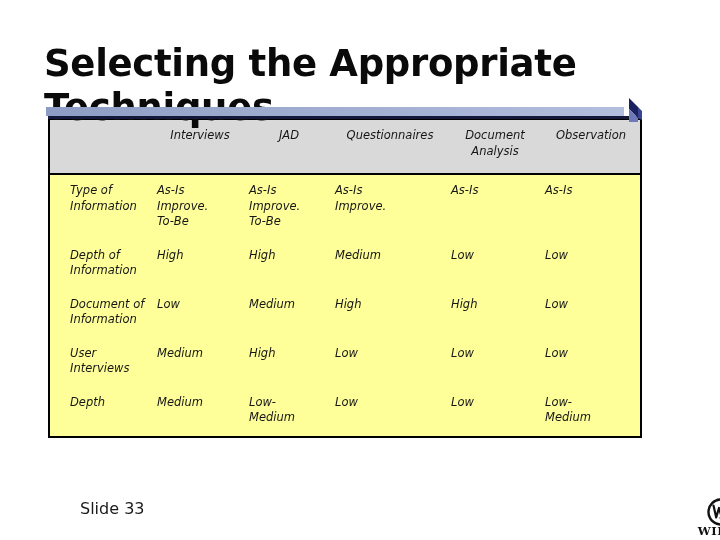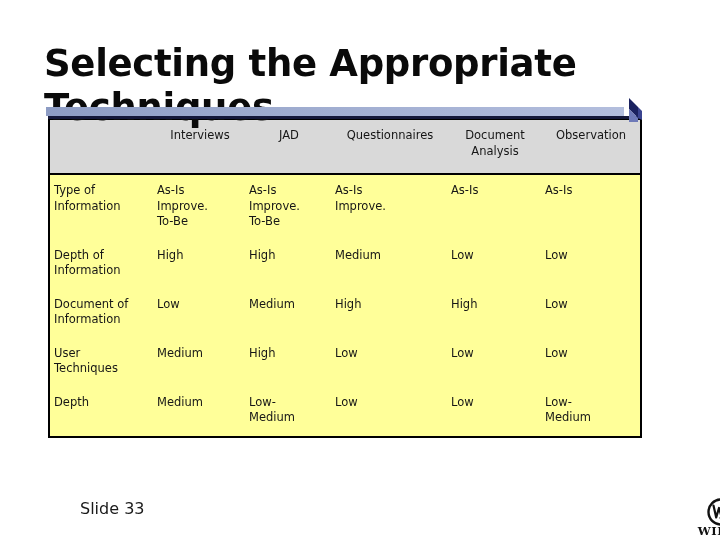--- a/index.html
+++ b/index.html
@@ -85,20 +85,21 @@
   
   #table-frame {
     position: absolute;
     left: 48px;
     top: 118px;
     width: 594px;
     border: 2px solid #000000;
     background: #ffff99;
     z-index: 2;
     box-sizing: border-box;
+    font-style: italic;
   }
   table.matrix {
     width: 100%;
     border-collapse: collapse;
     table-layout: fixed;
     font-family: "DejaVu Sans", sans-serif;
     font-size: 11.5px;
     color: #161616;
   }
   table.matrix thead tr {
@@ -120,21 +121,21 @@
   table.matrix tbody td {
     padding: 8px 3px 10px 3px;
     vertical-align: top;
     text-align: left;
     line-height: 1.35;
     white-space: pre-line;
     background: #ffff99;
   }
   table.matrix tbody td.rowhead {
     text-align: left;
-    padding-left: 4px;
+    padding-left: 20px;
   }
 
   
   col.c-label { width: 104px; }
   col.c-int   { width: 92px; }
   col.c-jad   { width: 86px; }
   col.c-quest { width: 116px; }
   col.c-doc   { width: 94px; }
   col.c-obs   { width: 98px; }
 
@@ -227,21 +228,21 @@
         <td class="rowhead">Document of
 Information</td>
         <td>Low</td>
         <td>Medium</td>
         <td>High</td>
         <td>High</td>
         <td>Low</td>
       </tr>
       <tr>
         <td class="rowhead">User
-Techniques</td>
+Interviews</td>
         <td>Medium</td>
         <td>High</td>
         <td>Low</td>
         <td>Low</td>
         <td>Low</td>
       </tr>
       <tr>
         <td class="rowhead">Depth</td>
         <td>Medium</td>
         <td>Low-

